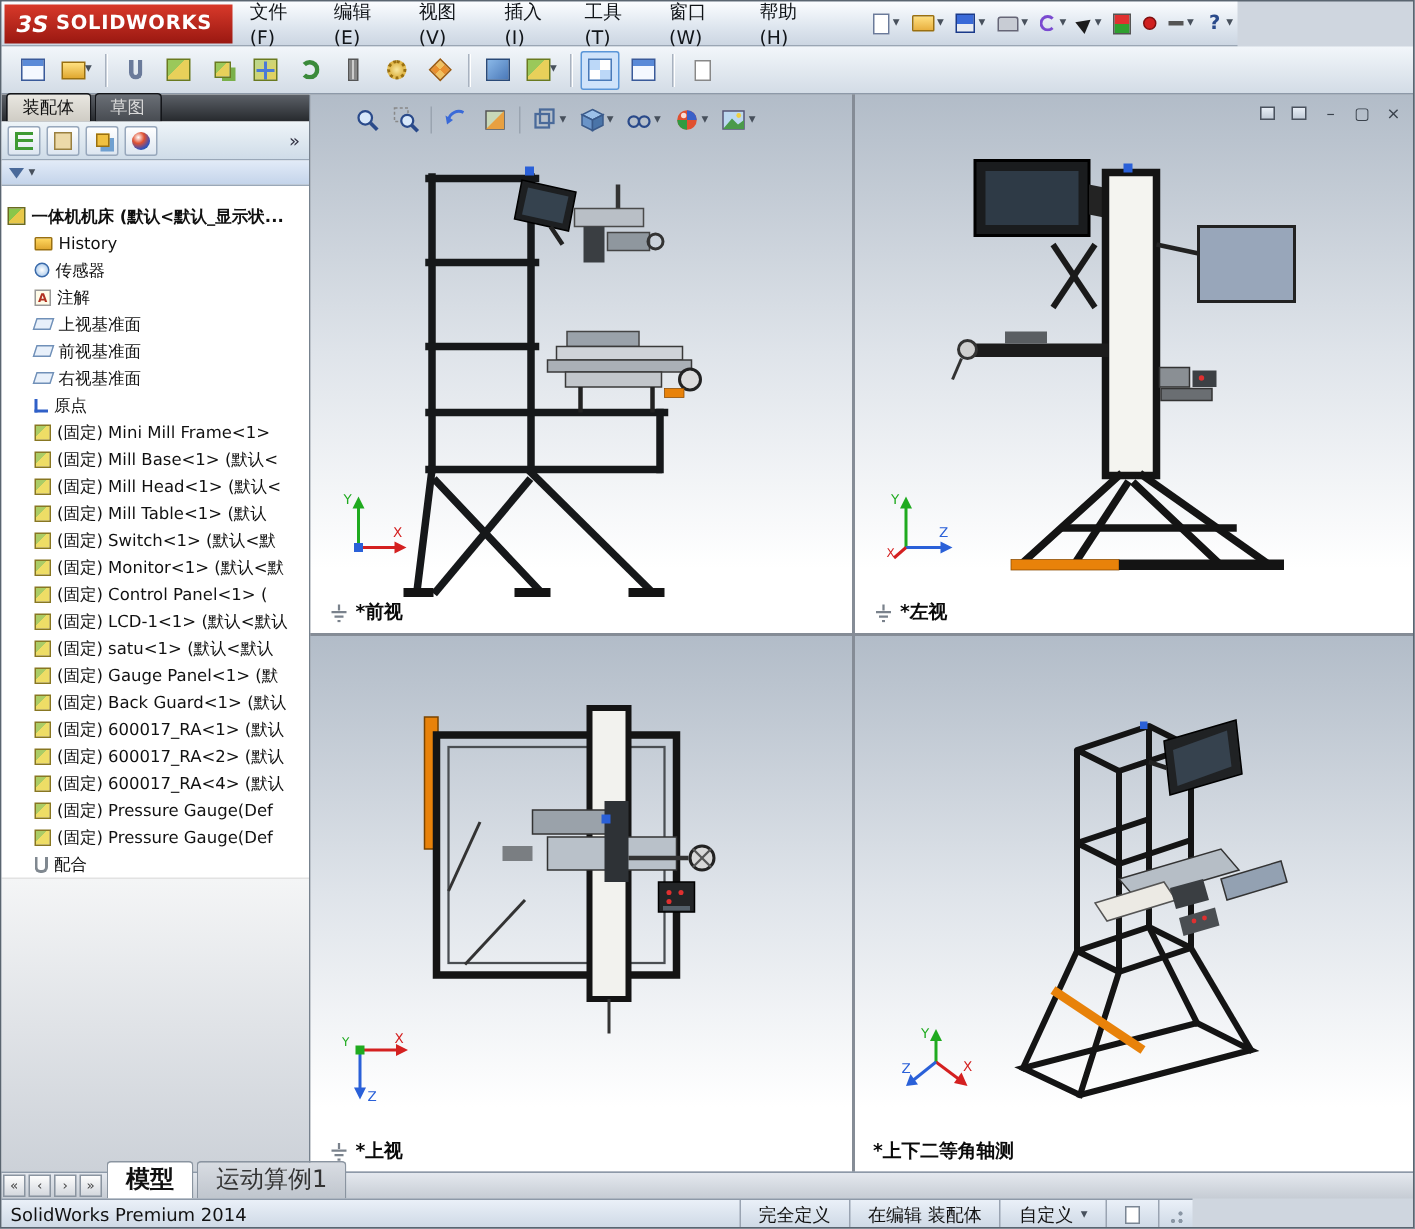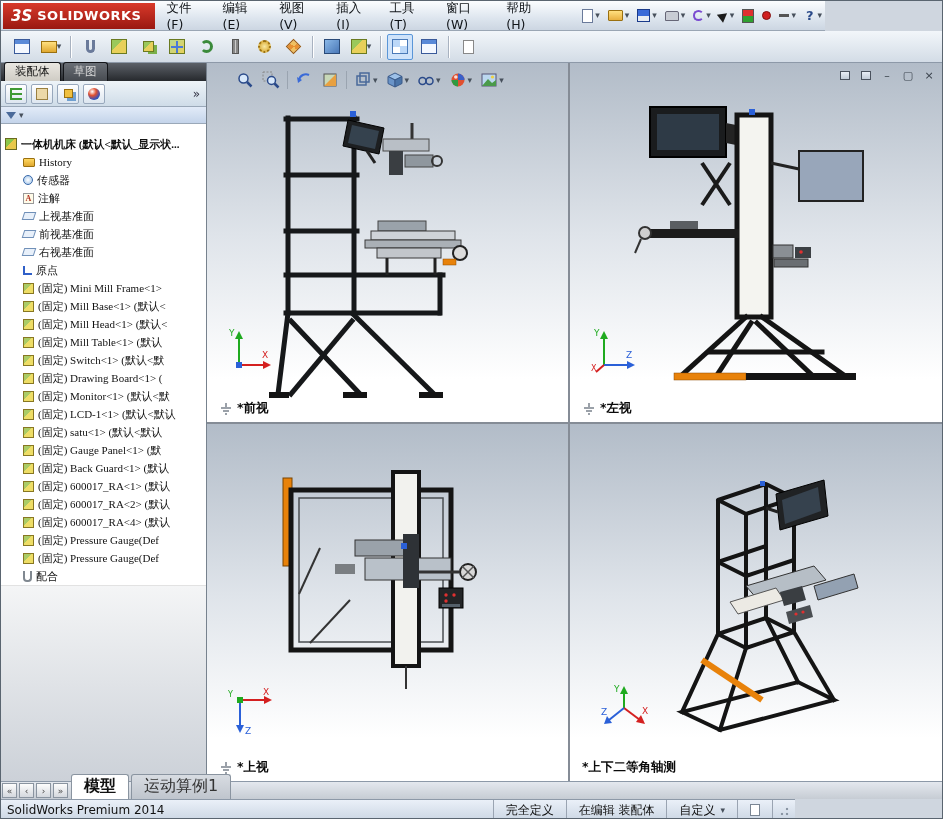--- a/index.html
+++ b/index.html
@@ -65,21 +65,21 @@
   .fm-tree{width:12px;height:12px;background:repeating-linear-gradient(#3f9a34 0 2px,transparent 2px 5px);border-left:2px solid #3f9a34;}
   .fm-prop{width:12px;height:12px;background:#ecd9a8;border:1px solid #9a8040;}
   .fm-config{width:9px;height:9px;background:#f0c040;border:1px solid #9a7010;box-shadow:3px 3px 0 #70a0d0;}
   .fm-display{width:12px;height:12px;border-radius:50%;background:radial-gradient(circle at 35% 30%,#fff,#e05030 35%,#3050c0 70%,#208040);}
   #mgrrow .spacer{flex:1;}
   .overflow{font-size:12px;color:#334;padding-right:2px;}
   #filterrow { height:17px; flex:none; background:linear-gradient(#e2ebf8,#c4d4ea); border-bottom:1px solid #9aa8b8;
     display:flex; align-items:center; padding:0 5px; gap:3px; }
   .funnel{width:0;height:0;border-left:5px solid transparent;border-right:5px solid transparent;border-top:7px solid #4a6a9a;}
   #tree { flex:none; padding-top:11px; background:#fff; }
-  .trow { height:18px; display:flex; align-items:center; gap:4px; padding-left:22px; white-space:nowrap; overflow:hidden;font-family:Liberation Serif, serif; }
+  .trow { height:18px; display:flex; align-items:center; gap:4px; padding-left:22px; white-space:nowrap; overflow:hidden; }
   .trow.root { padding-left:4px; font-weight:bold; }
   .tlabel { font-size:11px; }
   .tico { flex:none; display:inline-block; }
   .ic-asm{width:12px;height:12px;background:linear-gradient(135deg,#8ac64a 0 45%,#e8c84a 45%);border:1px solid #6a6a20;}
   .ic-hist{width:12px;height:9px;background:linear-gradient(#ffd860,#e0a830);border:1px solid #9a7010;border-radius:1px;}
   .ic-sens{width:10px;height:10px;border-radius:50%;border:1px solid #3a6aaa;background:radial-gradient(#fff,#9ac0e8);}
   .ic-anno{width:11px;height:11px;border:1px solid #999;background:#fffbe8;font-size:8px;font-weight:bold;color:#b03020;text-align:center;line-height:10px;}
   .ic-anno i{font-style:normal;}
   .ic-plane{width:12px;height:8px;background:#e8f0fa;border:1px solid #7090b8;transform:skewX(-18deg);}
   .ic-origin{width:9px;height:9px;border-left:2px solid #3060c8;border-bottom:2px solid #3060c8;}
@@ -318,25 +318,25 @@
     <div class="trow">
         <span class="tico ic-comp"></span>
         <span class="tlabel">(固定) Mill Table&lt;1&gt; (默认</span>
       </div>
     <div class="trow">
         <span class="tico ic-comp"></span>
         <span class="tlabel">(固定) Switch&lt;1&gt; (默认&lt;默</span>
       </div>
     <div class="trow">
         <span class="tico ic-comp"></span>
-        <span class="tlabel">(固定) Drawing Board&lt;1&gt; (</span>
-      </div>
-    <div class="trow">
-        <span class="tico ic-comp"></span>
         <span class="tlabel">(固定) Monitor&lt;1&gt; (默认&lt;默</span>
+      </div>
+    <div class="trow">
+        <span class="tico ic-comp"></span>
+        <span class="tlabel">(固定) Control Panel&lt;1&gt; (</span>
       </div>
     <div class="trow">
         <span class="tico ic-comp"></span>
         <span class="tlabel">(固定) LCD-1&lt;1&gt; (默认&lt;默认</span>
       </div>
     <div class="trow">
         <span class="tico ic-comp"></span>
         <span class="tlabel">(固定) satu&lt;1&gt; (默认&lt;默认</span>
       </div>
     <div class="trow">

